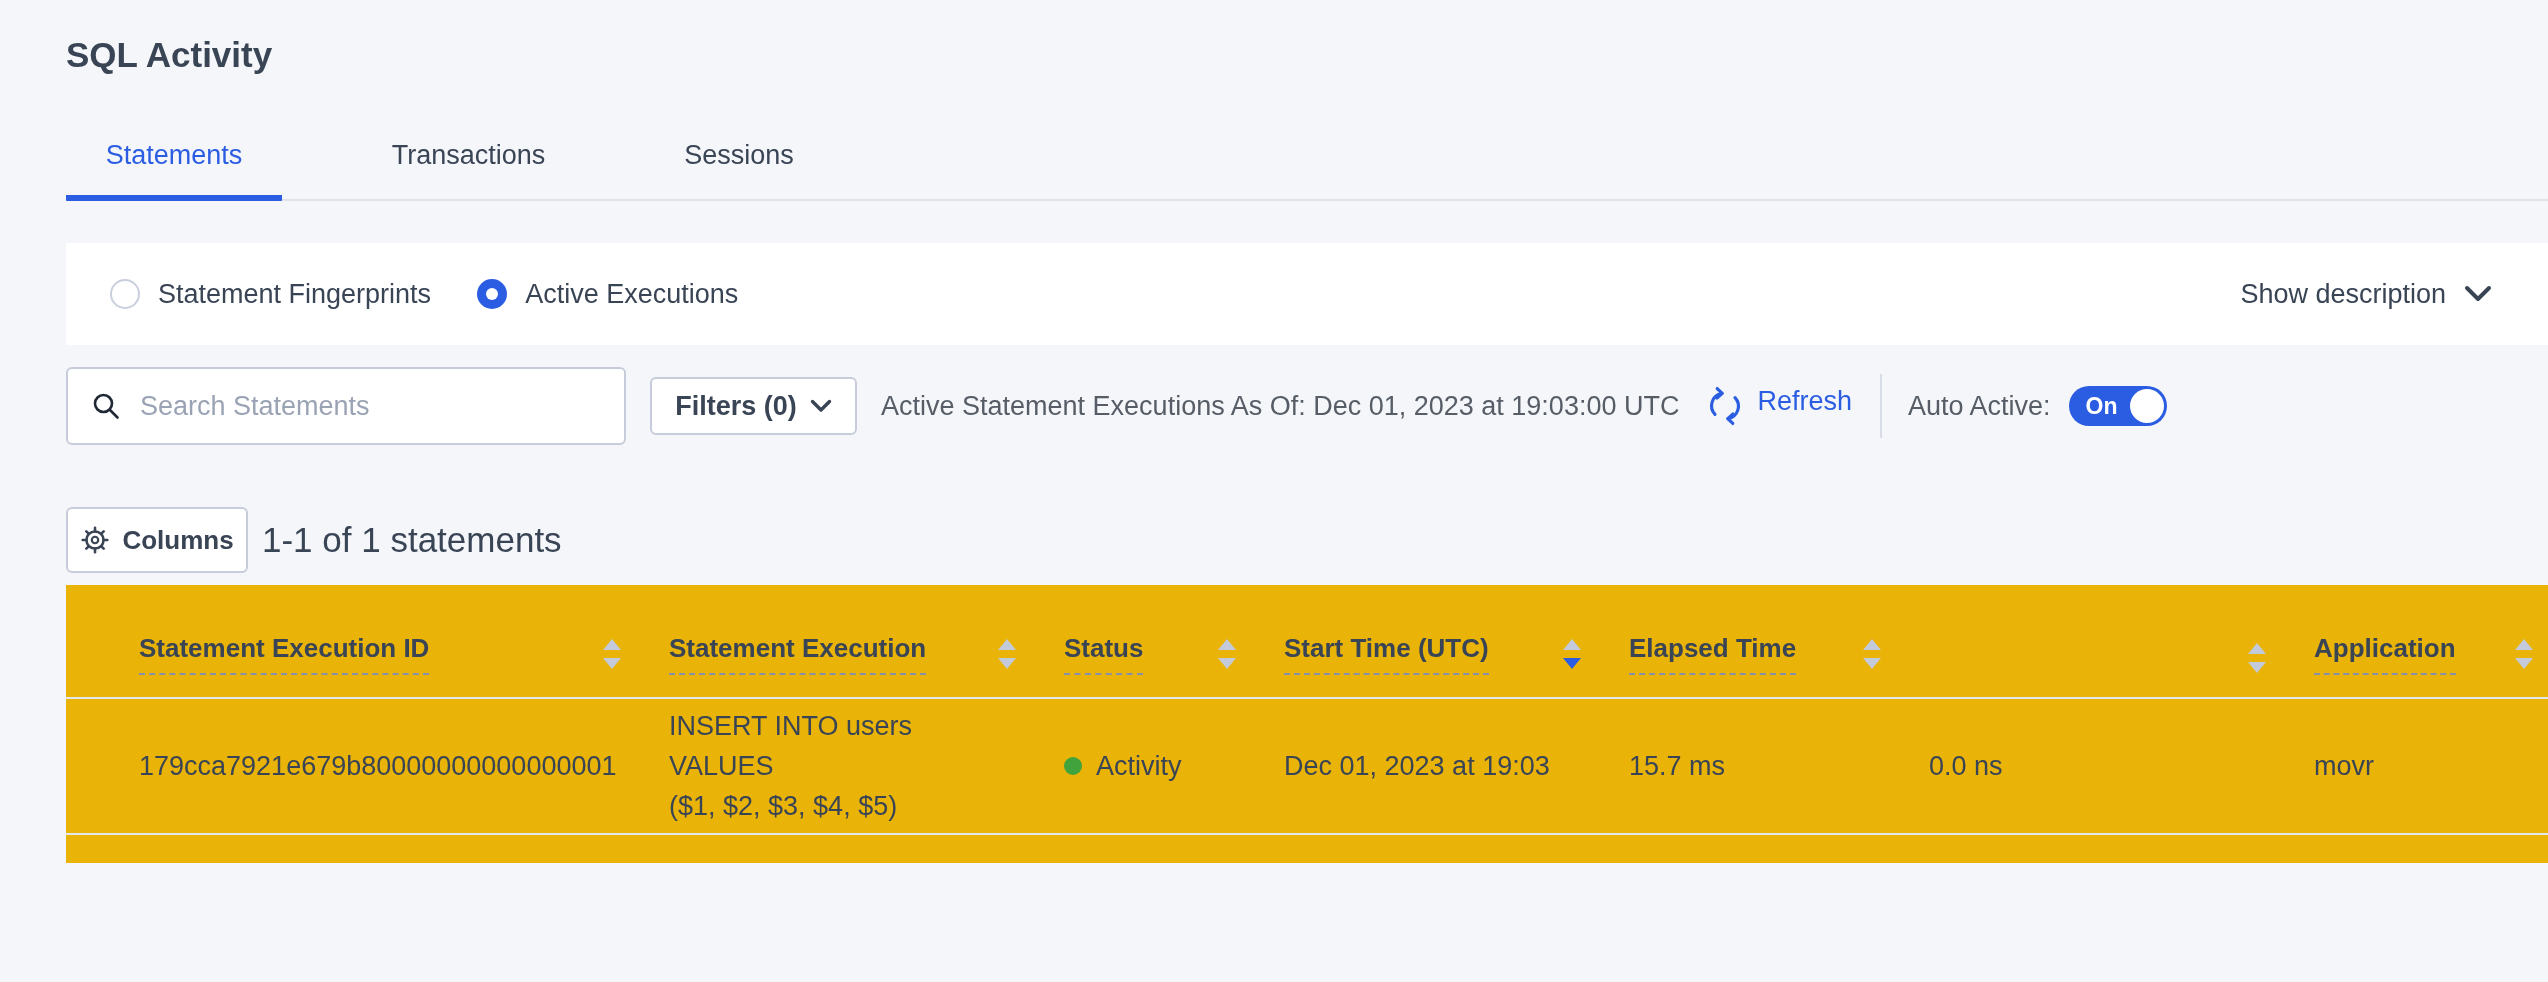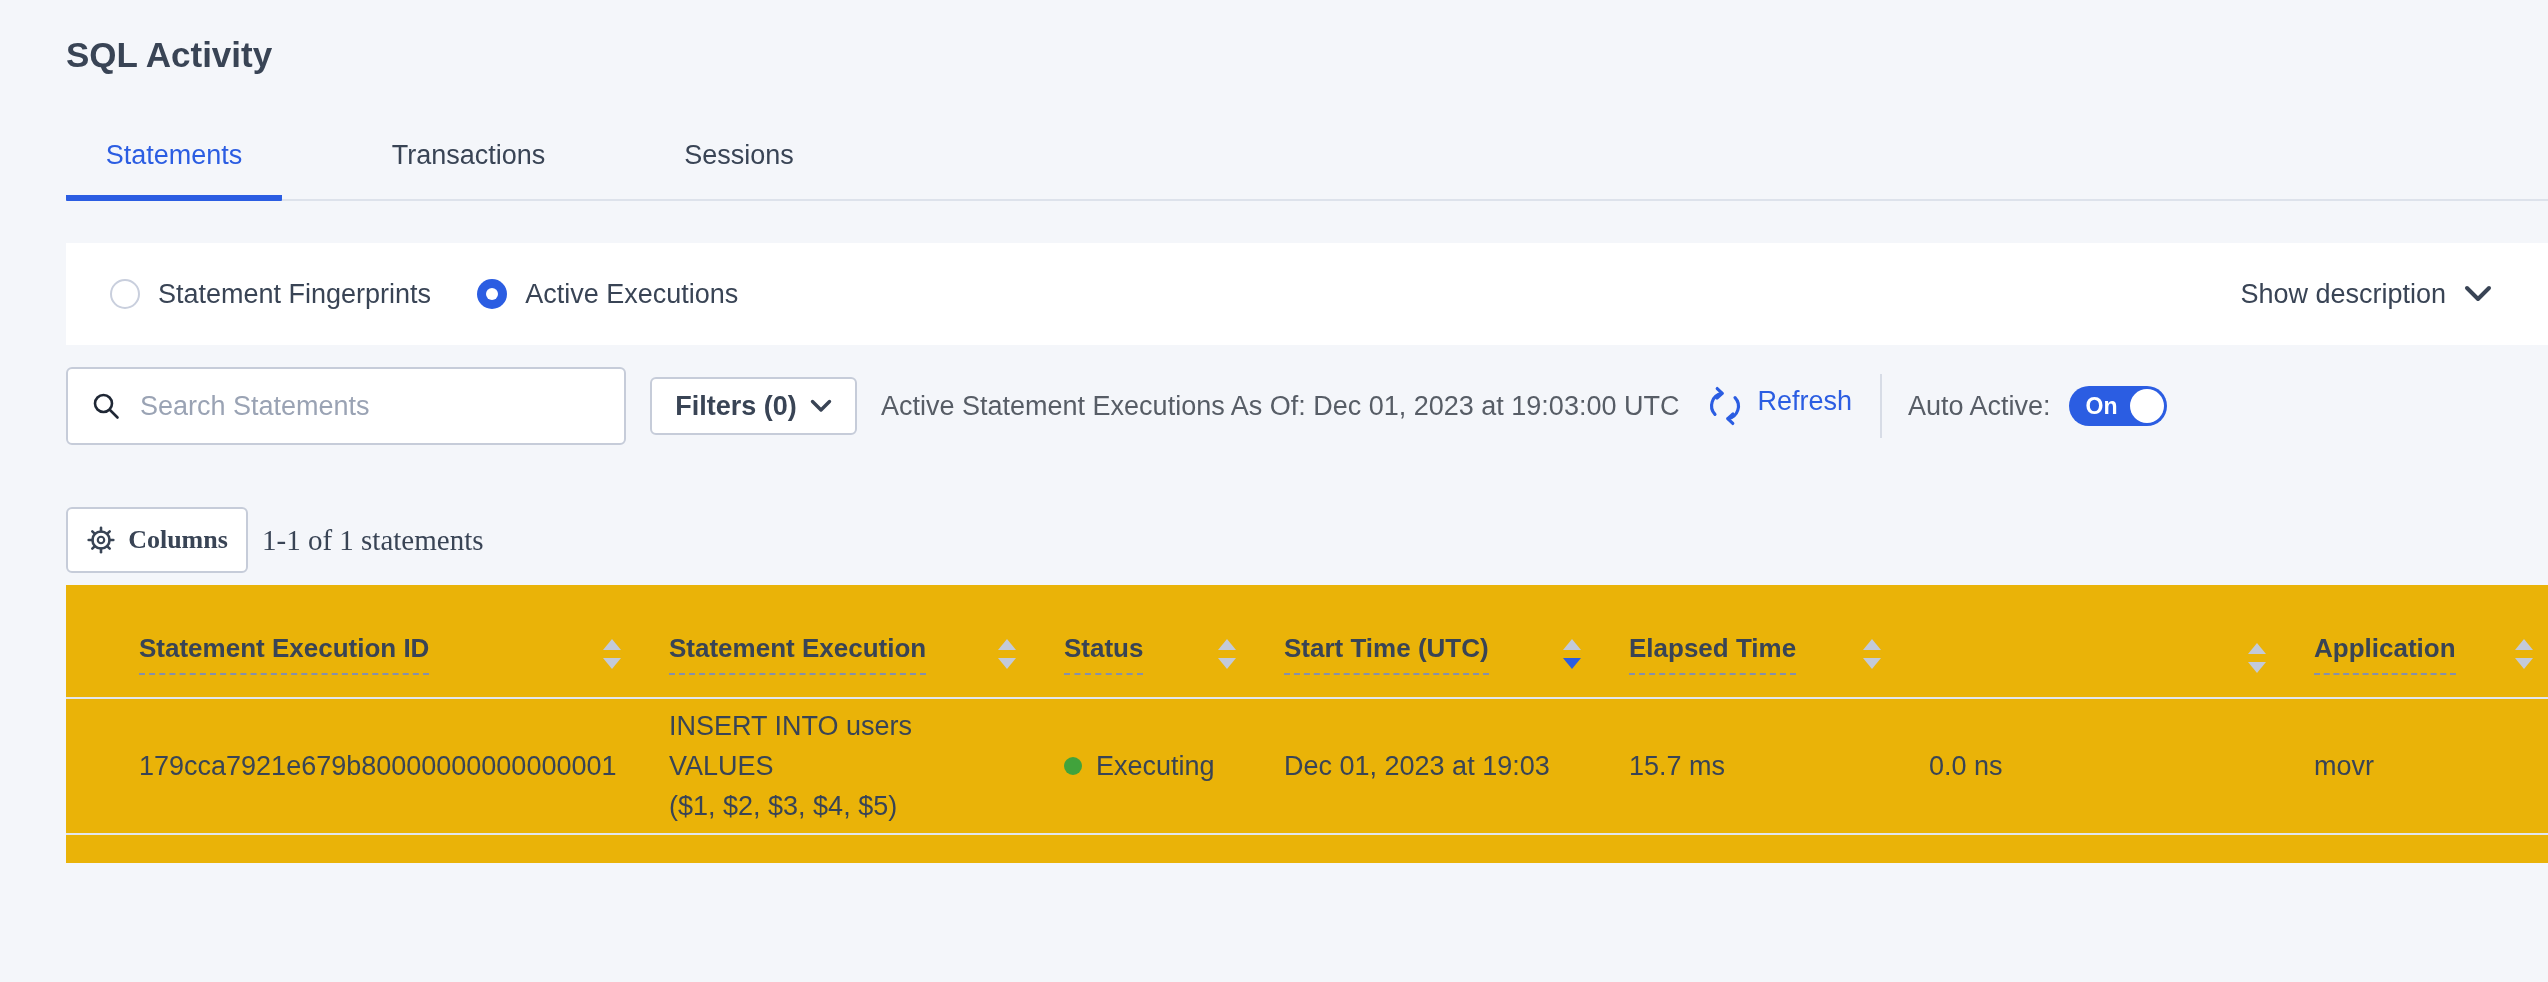--- a/index.html
+++ b/index.html
@@ -87,28 +87,28 @@
     margin-left:18px;position:relative;width:98px;height:40px;border-radius:20px;
     background:var(--accent);cursor:pointer;display:flex;align-items:center;
   }
   .toggle-state{color:#fff;font-size:23px;font-weight:700;margin-left:17px;}
   .toggle-knob{
     position:absolute;top:3px;right:3px;width:34px;height:34px;border-radius:50%;
     background:#fff;
   }
 
   
-  .table-toolbar{margin:62px 0 0 66px;height:66px;display:flex;align-items:center;font-family:Liberation Serif, serif;}
+  .table-toolbar{margin:62px 0 0 66px;height:66px;display:flex;align-items:center;}
   .columns-btn{
     width:182px;height:66px;box-sizing:border-box;background:#fff;
     border:2px solid #c6ccd9;border-radius:6px;cursor:pointer;
     display:flex;align-items:center;justify-content:center;
   }
   .columns-label{margin-left:12px;font-size:26px;font-weight:700;color:#394455;}
-  .results-count{margin-left:14px;font-size:29px;color:#394455;}
+  .results-count{margin-left:14px;font-size:35px;color:#394455;}
 
   
   .table-card{
     margin:12px 0 0 66px;width:2482px;background:#eab308;box-sizing:border-box;
     padding-bottom:28px;
   }
   .tgrid{display:grid;grid-template-columns:570px 395px 220px 345px 300px 385px 1fr;}
   .thead{border-bottom:2px solid #e2e6ee;}
   .th{
     display:flex;align-items:flex-end;box-sizing:border-box;
@@ -324,21 +324,21 @@
         <span>179cca7921e679b80000000000000001</span>
       </div>
       <div class="td">
         <span class="stmt stmt-link">
           <span class="stmt">INSERT INTO users VALUES</span>
           <span class="stmt">($1, $2, $3, $4, $5)</span>
         </span>
       </div>
       <div class="td">
         <span class="status-dot"></span>
-        <span>Executing</span>
+        <span>Activity</span>
       </div>
       <div class="td">
         <span>Dec 01, 2023 at 19:03</span>
       </div>
       <div class="td">
         <span>15.7 ms</span>
       </div>
       <div class="td">
         <span>0.0 ns</span>
       </div>

